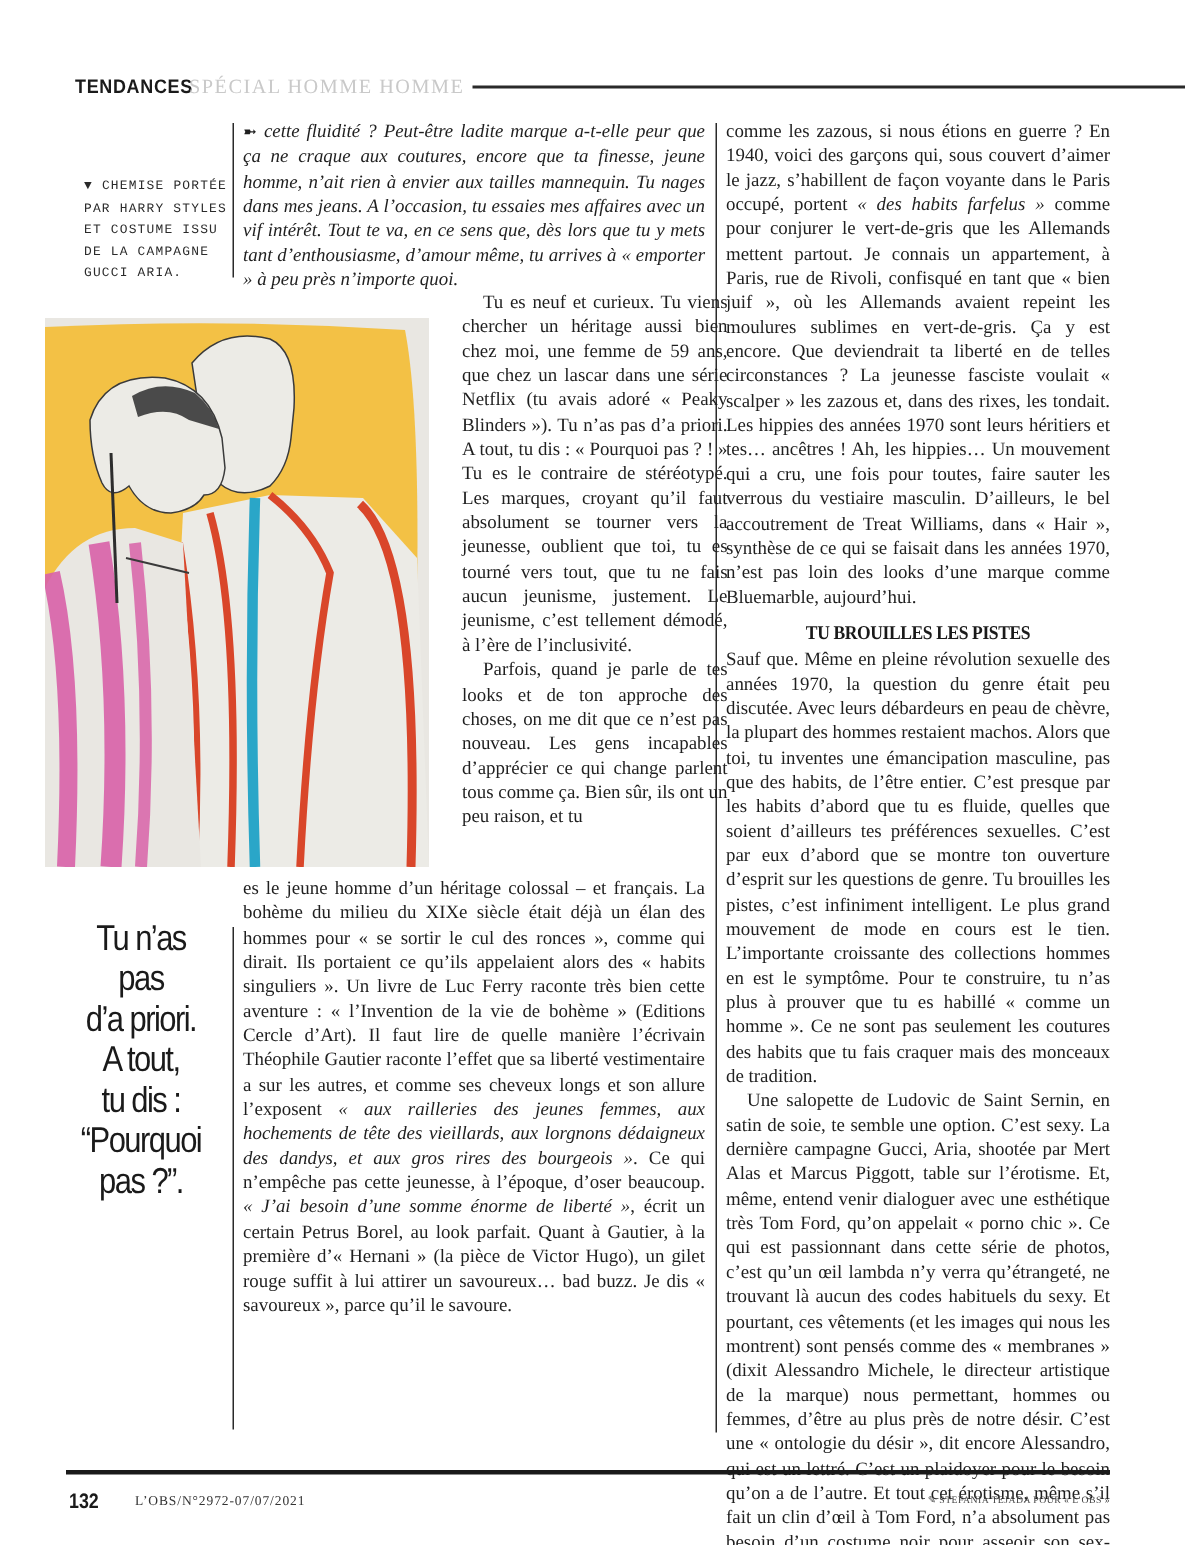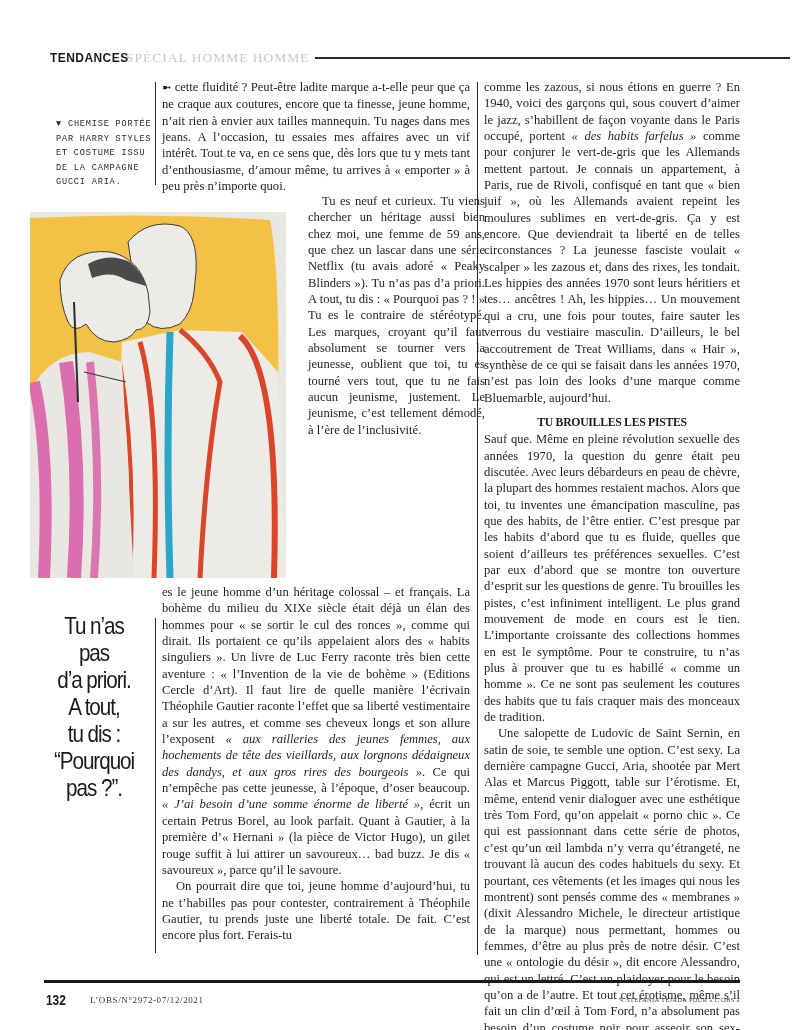--- a/index.html
+++ b/index.html
@@ -78,47 +78,47 @@
   <div>A tout,</div>
   <div>tu dis :</div>
   <div>“Pourquoi</div>
   <div>pas ?”.</div>
 </div>
 
 <div class="col-rule" style="left:155px; top:82px; height:103px;"></div>
 <div class="col-rule" style="left:155px; top:618px; height:335px;"></div>
 <div class="col-rule" style="left:477px; top:82px; height:873px;"></div>
 
-<div class="block text" style="left:162px; top:79px; width:308px;">
+<div class="block text" style="left:162px; top:79px; width:308px;font-style:italic;">
   <p>
     <span class="arrow">➼</span>
     <span>cette fluidité ? Peut-être ladite marque a-t-elle peur que ça ne craque aux coutures, encore que ta finesse, jeune homme, n’ait rien à envier aux tailles mannequin. Tu nages dans mes jeans. A l’occasion, tu essaies mes affaires avec un vif intérêt. Tout te va, en ce sens que, dès lors que tu y mets tant d’enthousiasme, d’amour même, tu arrives à « emporter » à peu près n’importe quoi.</span>
   </p>
 </div>
 
 <div class="block text" style="left:308px; top:193px; width:177px;">
   <p class="ind">Tu es neuf et curieux. Tu viens chercher un héritage aussi bien chez moi, une femme de 59 ans, que chez un lascar dans une série Netflix (tu avais adoré « Peaky Blinders »). Tu n’as pas d’a priori. A tout, tu dis : « Pourquoi pas ? ! » Tu es le contraire de stéréotypé. Les marques, croyant qu’il faut absolument se tourner vers la jeunesse, oublient que toi, tu es tourné vers tout, que tu ne fais aucun jeunisme, justement. Le jeunisme, c’est tellement démodé, à l’ère de l’inclusivité.</p>
+  <p class="ind">Parfois, quand je parle de tes looks et de ton approche des choses, on me dit que ce n’est pas nouveau. Les gens incapables d’apprécier ce qui change parlent tous comme ça. Bien sûr, ils ont un peu raison, et tu</p>
 </div>
 
 <div class="block text" style="left:162px; top:584px; width:308px;">
   <p>
     <span>es le jeune homme d’un héritage colossal – et français. La bohème du milieu du XIXe siècle était déjà un élan des hommes pour « se sortir le cul des ronces », comme qui dirait. Ils portaient ce qu’ils appelaient alors des « habits singuliers ». Un livre de Luc Ferry raconte très bien cette aventure : « l’Invention de la vie de bohème » (Editions Cercle d’Art). Il faut lire de quelle manière l’écrivain Théophile Gautier raconte l’effet que sa liberté vestimentaire a sur les autres, et comme ses cheveux longs et son allure l’exposent </span><i>« aux railleries des jeunes femmes, aux hochements de tête des vieillards, aux lorgnons dédaigneux des dandys, et aux gros rires des bourgeois »</i><span>. Ce qui n’empêche pas cette jeunesse, à l’époque, d’oser beaucoup. </span><i>« J’ai besoin d’une somme énorme de liberté »</i><span>, écrit un certain Petrus Borel, au look parfait. Quant à Gautier, à la première d’« Hernani » (la pièce de Victor Hugo), un gilet rouge suffit à lui attirer un savoureux… bad buzz. Je dis « savoureux », parce qu’il le savoure.</span>
   </p>
-  <p class="ind">On pourrait dire que toi, jeune homme d’aujourd’hui, tu ne t’habilles pas pour contester, contrairement à Théophile Gautier, tu prends juste une liberté totale. De fait. C’est encore plus fort. Ferais-tu</p>
 </div>
 
 <div class="block text" style="left:484px; top:79px; width:256px;">
   <p>
     <span>comme les zazous, si nous étions en guerre ? En 1940, voici des garçons qui, sous couvert d’aimer le jazz, s’habillent de façon voyante dans le Paris occupé, portent </span><i>« des habits farfelus »</i><span> comme pour conjurer le vert-de-gris que les Allemands mettent partout. Je connais un appartement, à Paris, rue de Rivoli, confisqué en tant que « bien juif », où les Allemands avaient repeint les moulures sublimes en vert-de-gris. Ça y est encore. Que deviendrait ta liberté en de telles circonstances ? La jeunesse fasciste voulait « scalper » les zazous et, dans des rixes, les tondait. Les hippies des années 1970 sont leurs héritiers et tes… ancêtres ! Ah, les hippies… Un mouvement qui a cru, une fois pour toutes, faire sauter les verrous du vestiaire masculin. D’ailleurs, le bel accoutrement de Treat Williams, dans « Hair », synthèse de ce qui se faisait dans les années 1970, n’est pas loin des looks d’une marque comme Bluemarble, aujourd’hui.</span>
   </p>
   <div class="subhead">TU BROUILLES LES PISTES</div>
   <p>Sauf que. Même en pleine révolution sexuelle des années 1970, la question du genre était peu discutée. Avec leurs débardeurs en peau de chèvre, la plupart des hommes restaient machos. Alors que toi, tu inventes une émancipation masculine, pas que des habits, de l’être entier. C’est presque par les habits d’abord que tu es fluide, quelles que soient d’ailleurs tes préférences sexuelles. C’est par eux d’abord que se montre ton ouverture d’esprit sur les questions de genre. Tu brouilles les pistes, c’est infiniment intelligent. Le plus grand mouvement de mode en cours est le tien. L’importante croissante des collections hommes en est le symptôme. Pour te construire, tu n’as plus à prouver que tu es habillé « comme un homme ». Ce ne sont pas seulement les coutures des habits que tu fais craquer mais des monceaux de tradition.</p>
   <p class="ind">Une salopette de Ludovic de Saint Sernin, en satin de soie, te semble une option. C’est sexy. La dernière campagne Gucci, Aria, shootée par Mert Alas et Marcus Piggott, table sur l’érotisme. Et, même, entend venir dialoguer avec une esthétique très Tom Ford, qu’on appelait « porno chic ». Ce qui est passionnant dans cette série de photos, c’est qu’un œil lambda n’y verra qu’étrangeté, ne trouvant là aucun des codes habituels du sexy. Et pourtant, ces vêtements (et les images qui nous les montrent) sont pensés comme des « membranes » (dixit Alessandro Michele, le directeur artistique de la marque) nous permettant, hommes ou femmes, d’être au plus près de notre désir. C’est une « ontologie du désir », dit encore Alessandro, qui est un lettré. C’est un plaidoyer pour le besoin qu’on a de l’autre. Et tout cet érotisme, même s’il fait un clin d’œil à Tom Ford, n’a absolument pas besoin d’un costume noir pour asseoir son sex-appeal. Ni même d’un Perfecto.</p>
 
 </div>
 
 <div class="footer-rule"></div>
 <div class="page-num">132</div>
-<div class="issue">L’OBS/N°2972-07/12/2021</div>
+<div class="issue">L’OBS/N°2972-07/07/2021</div>
 <div class="credit">
   <span>✎</span>
   <span>STEFANIA TEJADA POUR « L’OBS »</span>
 </div>
 
 </body></html>

